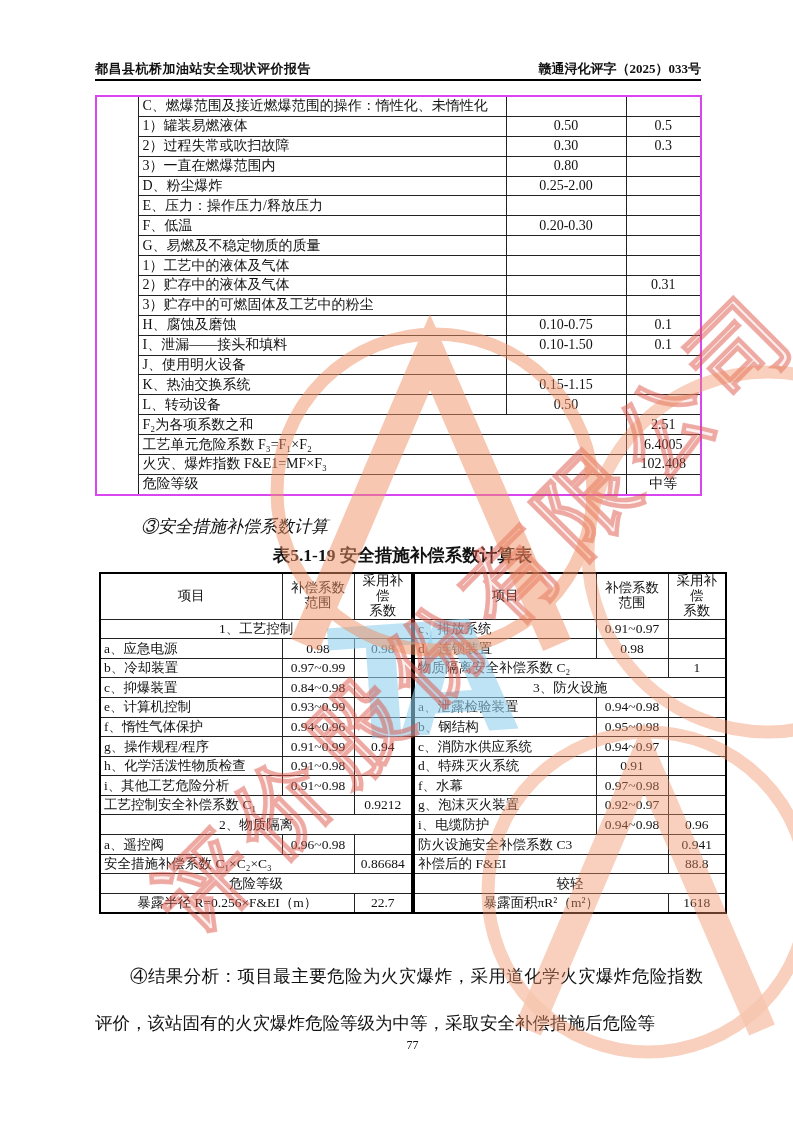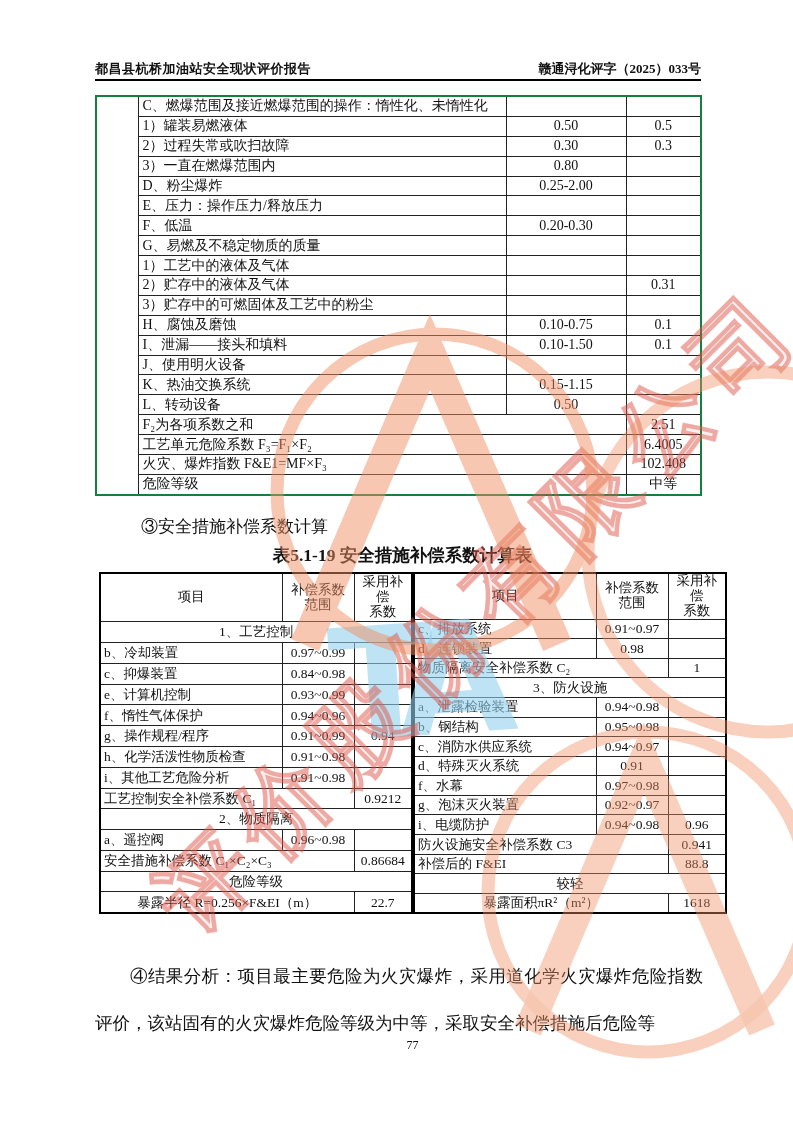--- a/index.html
+++ b/index.html
@@ -9,32 +9,32 @@
   }
   .abs{position:absolute;}
   
   .hdr-left{left:95px;top:60px;font-size:13px;font-weight:bold;letter-spacing:.5px;}
   .hdr-right{right:92px;top:60px;font-size:13px;font-weight:bold;}
   .hdr-rule{left:95px;top:79px;width:606px;border-top:2px solid #000;height:0;}
   
   table{border-collapse:collapse;table-layout:fixed;}
   td{border:1px solid #222;padding:0 4px;overflow:hidden;white-space:nowrap;line-height:1.15;}
   .fire-table{left:95px;top:95px;}
-  .fire-table table{border:2px solid #15803d;width:605px;}
+  .fire-table table{border:2px solid #d946ef;width:605px;}
   .fire-table td{font-size:14px;height:18.9px;}
   .comp-tables{left:99px;top:572px;display:flex;}
   .comp-tables table{border:2px solid #000;width:312px;}
   .comp-tables td{font-size:13.5px;height:18.6px;padding:0 3px;}
   td.lbl{text-align:left;}
   td.num{text-align:center;}
   td.sec{text-align:center;}
   td.stub{width:42px;}
   td.hdr{text-align:center;white-space:pre-line;height:31px;font-size:13.5px;line-height:1.1;}
   
-  .section3{left:141px;top:515px;font-size:17px;}
+  .section3{left:141px;top:515px;font-size:17px;font-style:italic;}
   .tbl-title{left:95px;top:543px;width:615px;text-align:center;font-size:17.5px;font-weight:bold;}
   .result-par{left:95px;top:953px;width:608px;font-size:17.5px;line-height:47px;text-indent:2em;text-align:justify;}
   .page-num{left:16px;top:1038px;width:793px;text-align:center;font-size:12px;}
   
   .wm{pointer-events:none;}
   .wm-svg{left:0;top:0;z-index:6;}
   .wm-blue{left:330px;top:592px;z-index:3;font-family:"DejaVu Sans",sans-serif;
     font-weight:bold;font-size:155px;letter-spacing:-28px;color:rgba(145,208,236,.6);
     transform:rotate(-4deg);}
   .wm-redtext{left:128px;top:872px;width:880px;z-index:5;
@@ -178,20 +178,25 @@
             <td class="hdr">项目</td>
             <td class="hdr">补偿系数
 范围</td>
             <td class="hdr">采用补偿
 系数</td>
           </tr>
           <tr>
             <td colspan="3" class="sec">1、工艺控制</td>
           </tr>
           <tr>
+            <td class="lbl">a、应急电源</td>
+            <td class="num">0.98</td>
+            <td class="num">0.98</td>
+          </tr>
+          <tr>
             <td class="lbl">b、冷却装置</td>
             <td class="num">0.97~0.99</td>
             <td class="num"></td>
           </tr>
           <tr>
             <td class="lbl">c、抑爆装置</td>
             <td class="num">0.84~0.98</td>
             <td class="num"></td>
           </tr>
           <tr>

